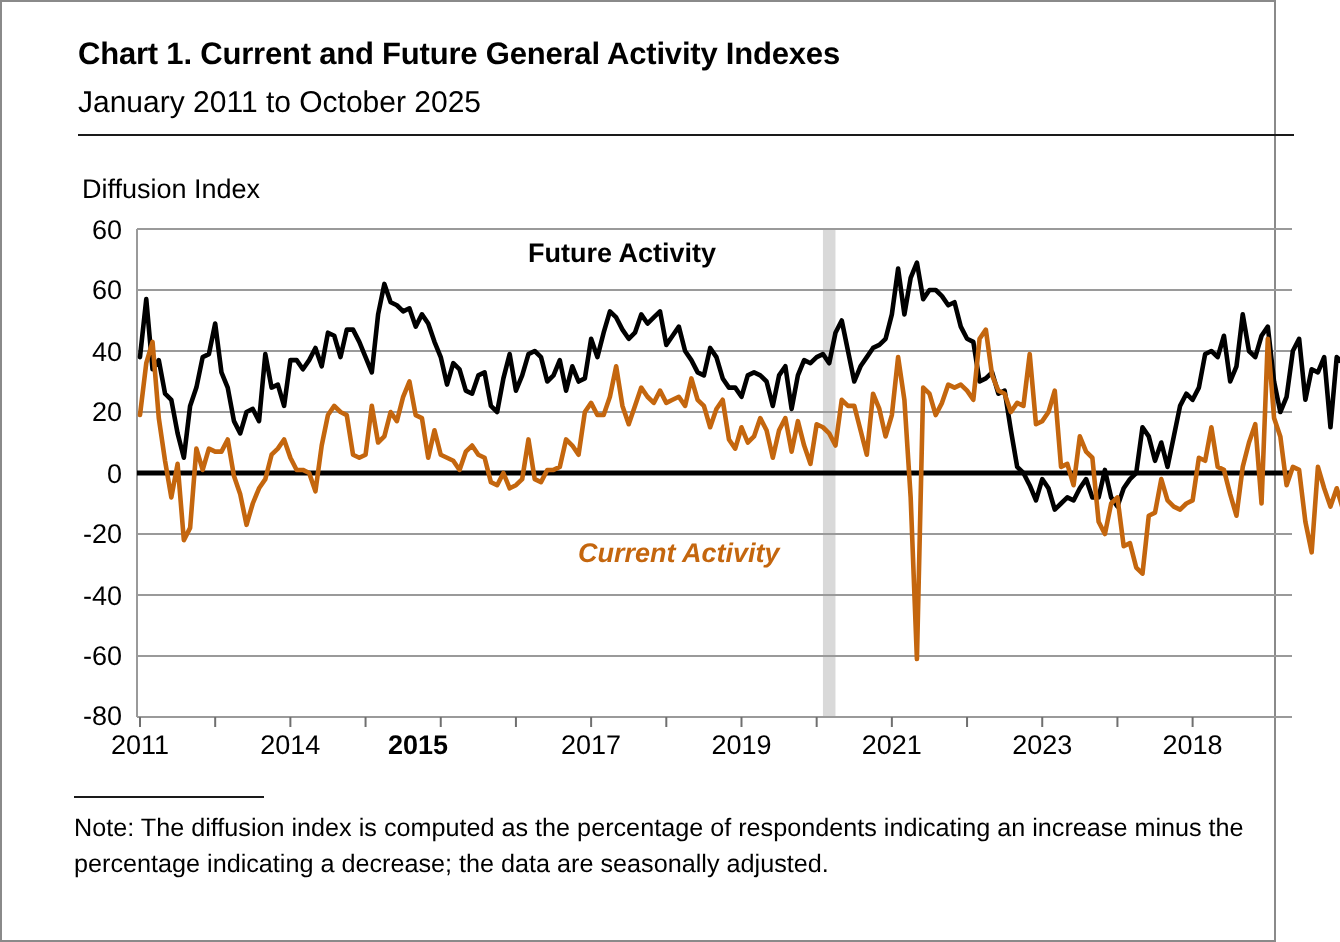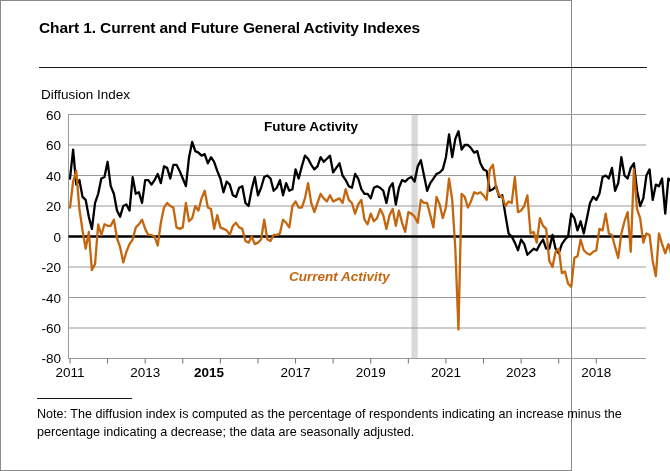--- a/index.html
+++ b/index.html
@@ -5,21 +5,21 @@
   html,body{margin:0;padding:0;}
   body{
     width:670px;height:471px;
     background:#ffffff;
     font-family:"Liberation Sans", sans-serif;
     color:#000;
     overflow:hidden;
   }
   #page{
     position:relative;
-    width:572px;height:471px;
+    width:638px;height:471px;
     box-sizing:border-box;
     border:1px solid #8a8a8a;
     background:#fff;
   }
   #title{
     position:absolute;left:38px;top:18px;width:610px;
     font-size:15.5px;font-weight:bold;letter-spacing:-0.1px;
     white-space:nowrap;
   }
   #subtitle{
@@ -68,20 +68,21 @@
     position:absolute;left:36px;top:404px;width:600px;
     font-size:12.6px;line-height:18px;
   }
 </style>
 </head>
 <body>
 
 <div id="page">
 
   <div id="title">Chart 1. Current and Future General Activity Indexes</div>
+  <div id="subtitle">January 2011 to October 2025</div>
   <div id="title-rule"></div>
   <div id="axis-title">Diffusion Index</div>
 
   <svg id="plot" viewBox="0 0 670 471" width="670" height="471">
       <rect x="410.4717514124294" y="113.5" width="6.265536723163848" height="244" fill="#d9d9d9"></rect>
       <line x1="67.5" y1="113.5" x2="645" y2="113.5" stroke="#9a9a9a" stroke-width="1"></line>
       <line x1="67.5" y1="144" x2="645" y2="144" stroke="#9a9a9a" stroke-width="1"></line>
       <line x1="67.5" y1="174.5" x2="645" y2="174.5" stroke="#9a9a9a" stroke-width="1"></line>
       <line x1="67.5" y1="205" x2="645" y2="205" stroke="#9a9a9a" stroke-width="1"></line>
       <line x1="67.5" y1="266" x2="645" y2="266" stroke="#9a9a9a" stroke-width="1"></line>
@@ -119,20 +120,20 @@
 <div class="lbl-y" style="left: 26px; top: 113.5px;">60</div>
     <div class="lbl-y" style="left: 26px; top: 144px;">60</div>
     <div class="lbl-y" style="left: 26px; top: 174.5px; text-align: right;">40</div>
     <div class="lbl-y" style="left: 26px; top: 205px;">20</div>
     <div class="lbl-y" style="left: 26px; top: 235.5px;">0</div>
     <div class="lbl-y" style="left: 26px; top: 266px;">-20</div>
     <div class="lbl-y" style="left: 26px; top: 296.5px;">-40</div>
     <div class="lbl-y" style="left: 26px; top: 327px;">-60</div>
     <div class="lbl-y" style="left: 26px; top: 357px;">-80</div>
     <div class="lbl-x" style="left: 45px;">2011</div>
-    <div class="lbl-x" style="left: 120.186px;">2013</div>
+    <div class="lbl-x" style="left: 120.186px;">2014</div>
     <div class="lbl-x" style="left: 184px; font-weight: bold;">2015</div>
     <div class="lbl-x" style="left: 270.559px;">2017</div>
     <div class="lbl-x" style="left: 345.746px;">2019</div>
     <div class="lbl-x" style="left: 420.932px;">2021</div>
     <div class="lbl-x" style="left: 496.119px;">2023</div>
     <div class="lbl-x" style="left: 571.305px;">2018</div>
   </div>
 
 </body></html>

